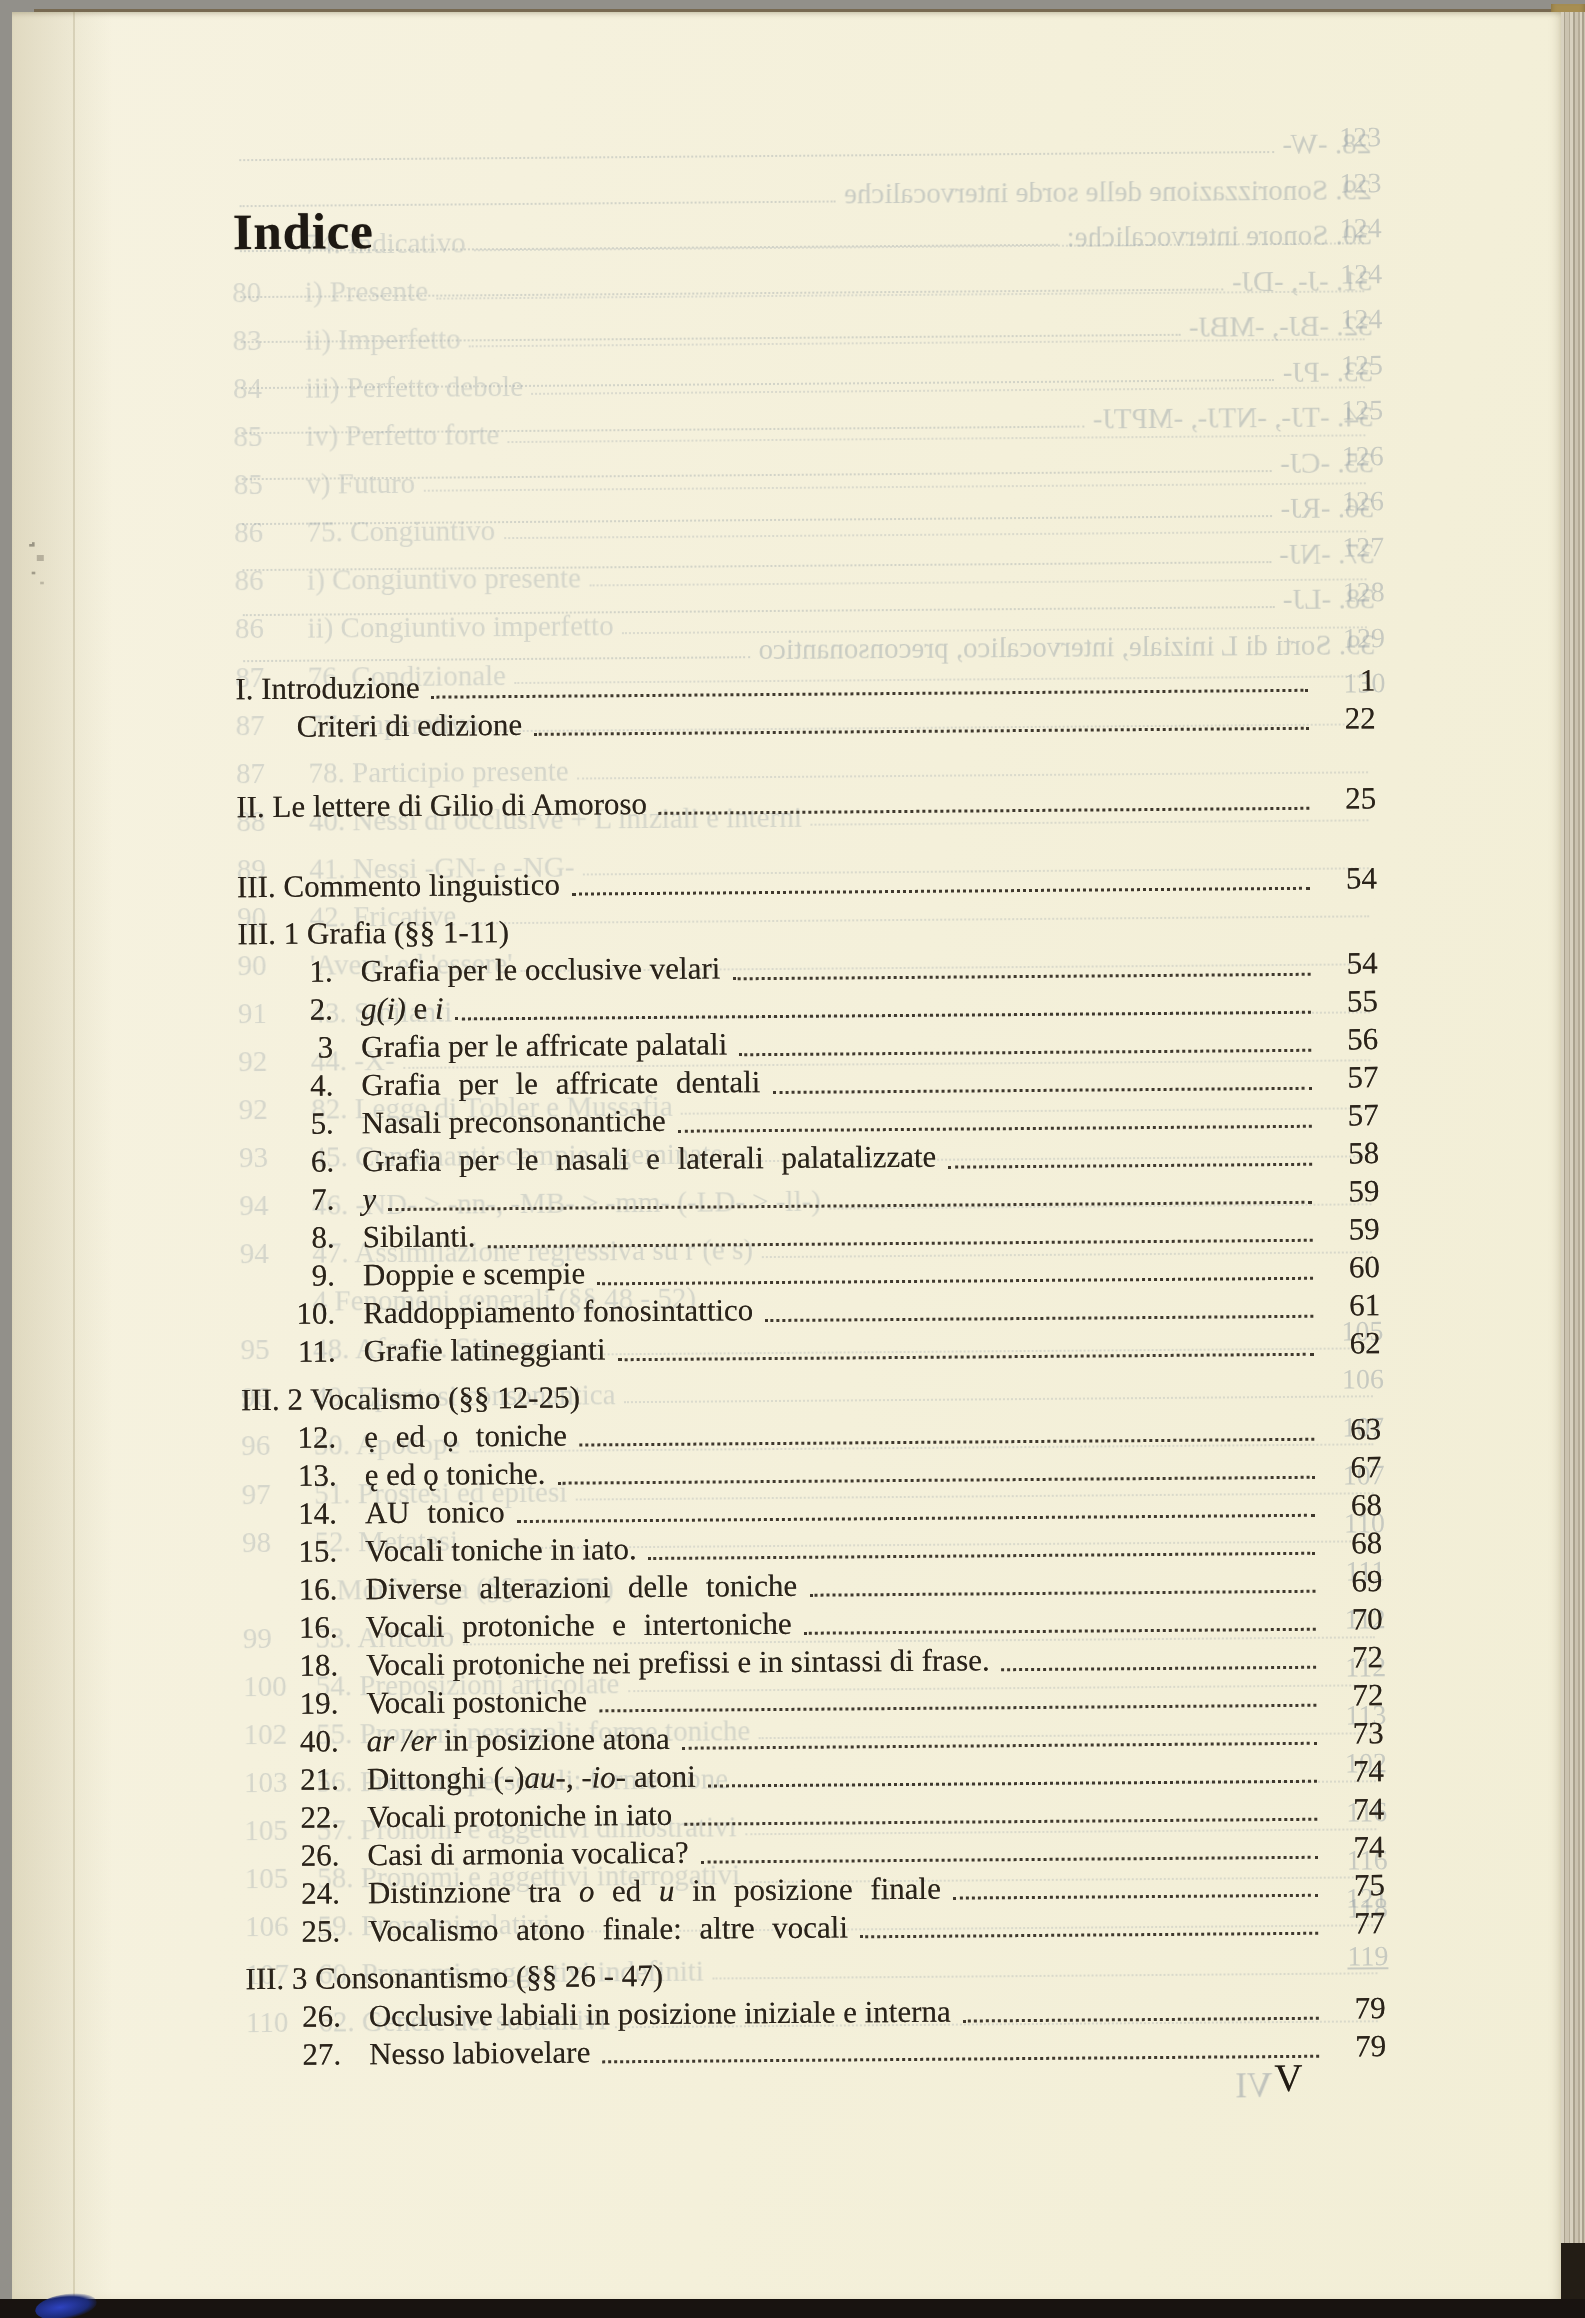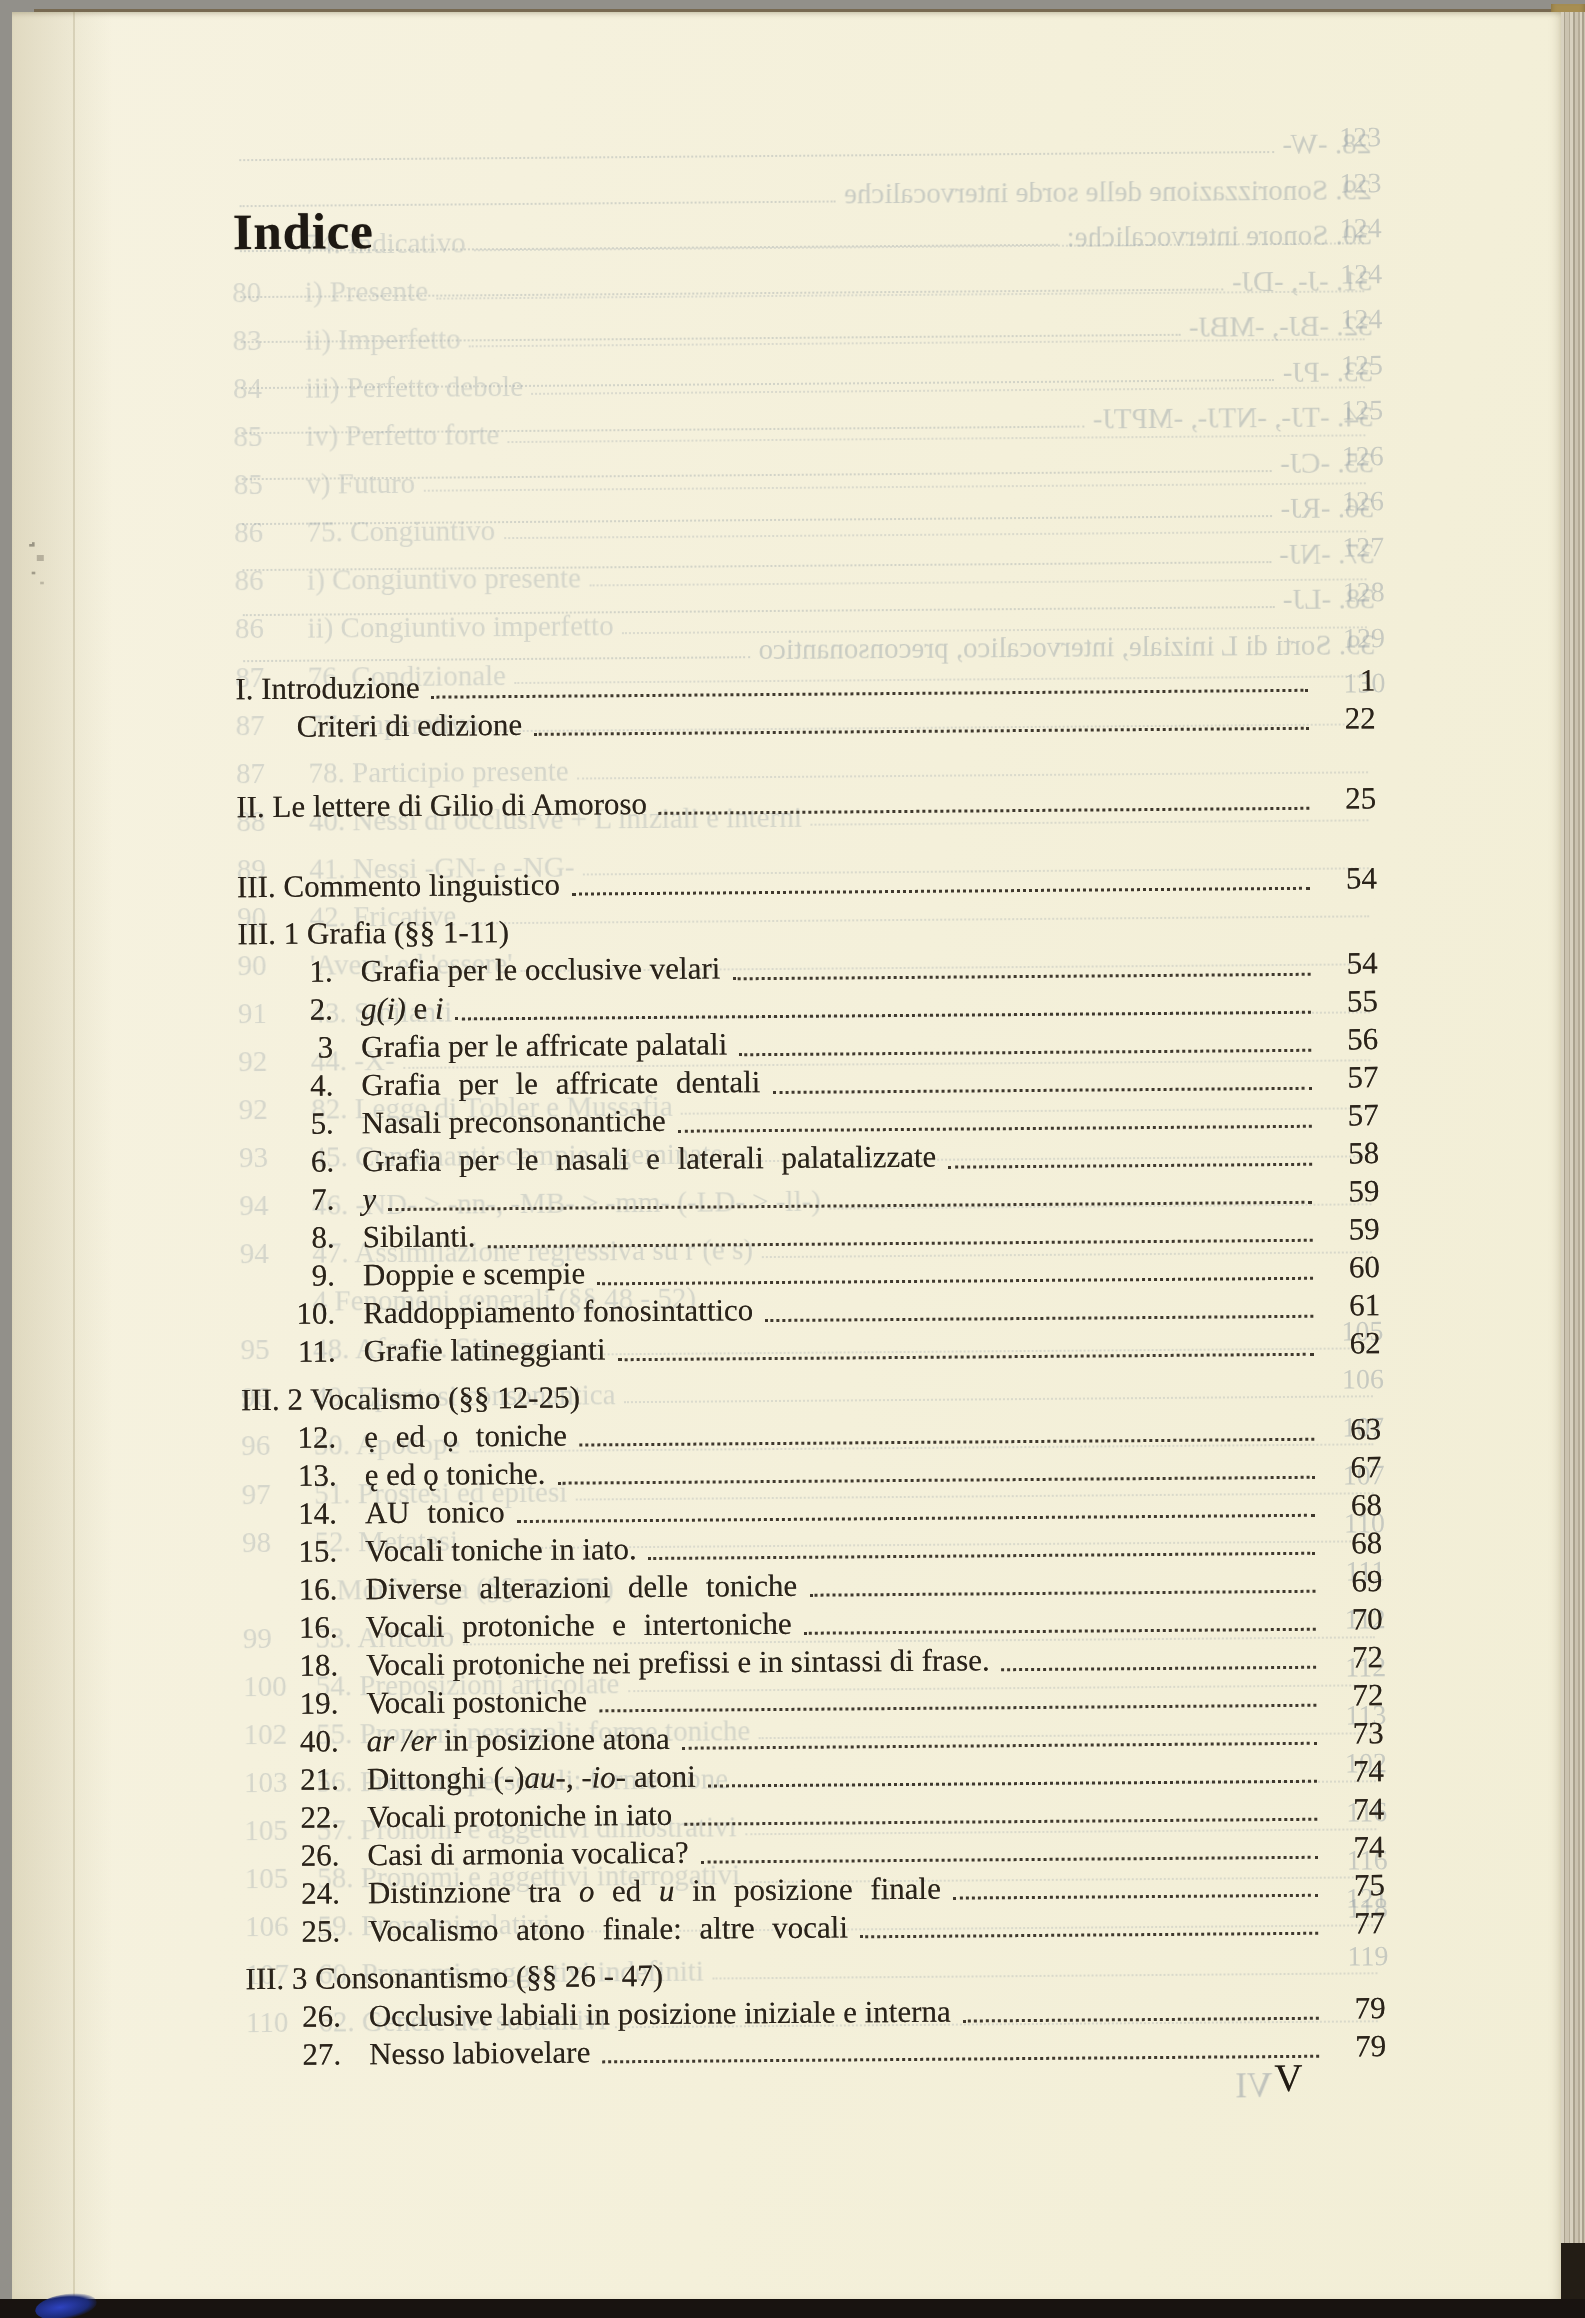--- a/index.html
+++ b/index.html
@@ -345,21 +345,21 @@
           <div class="ghost-col" style="left: 1298px; top: 1456px; opacity: 0.42;">107</div>
           <div class="ghost-col" style="left: 1298px; top: 1504px; opacity: 0.42;">110</div>
           <div class="ghost-col" style="left: 1298px; top: 1552px; opacity: 0.42;">111</div>
           <div class="ghost-col" style="left: 1298px; top: 1600px; opacity: 0.42;">112</div>
           <div class="ghost-col" style="left: 1298px; top: 1648px; opacity: 0.42;">112</div>
           <div class="ghost-col" style="left: 1298px; top: 1696px; opacity: 0.42;">113</div>
           <div class="ghost-col" style="left: 1298px; top: 1744px; opacity: 0.42;">102</div>
           <div class="ghost-col" style="left: 1298px; top: 1793px; opacity: 0.42;">116</div>
           <div class="ghost-col" style="left: 1298px; top: 1841px; opacity: 0.42;">116</div>
           <div class="ghost-col" style="left: 1298px; top: 1889px; opacity: 0.42;">118</div>
-          <div class="ghost-col" style="left: 1298px; top: 1937px; opacity: 0.42;">119</div>
+          <div class="ghost-col" style="left: 1298px; top: 1937px; opacity: 0.42; text-decoration: underline;">119</div>
           <div class="ghost-col" style="left: 1298px; top: 1879px; opacity: 0.42;">121</div>
         </div>
       <div class="ghost-folio">VI</div>
 
       <div class="content">
         <div class="heading">Indice</div>
         <div class="toc" id="toc">
             <div class="row section">
               <span class="label">I. Introduzione</span>
               <span class="dots"></span>

